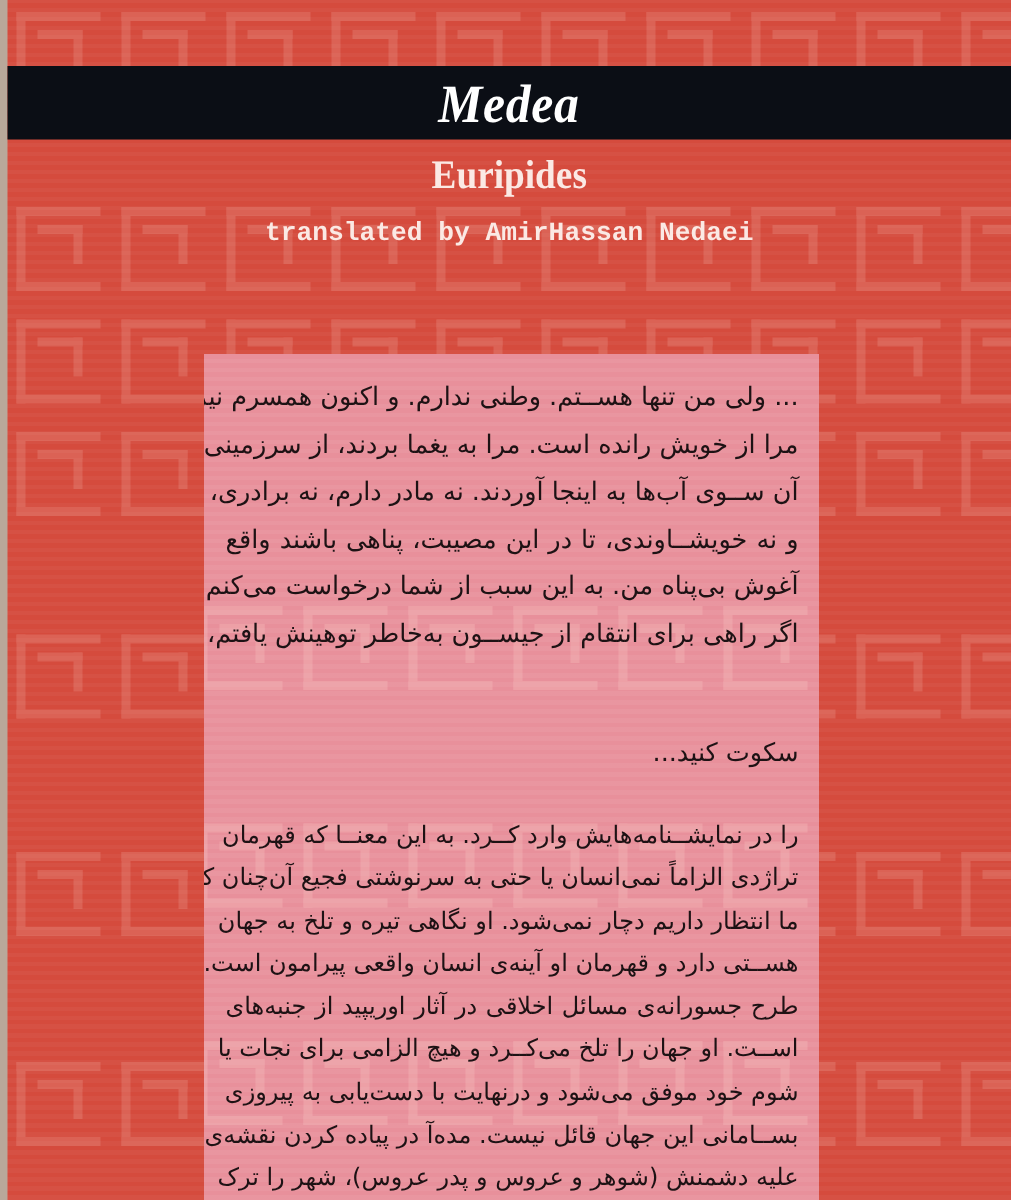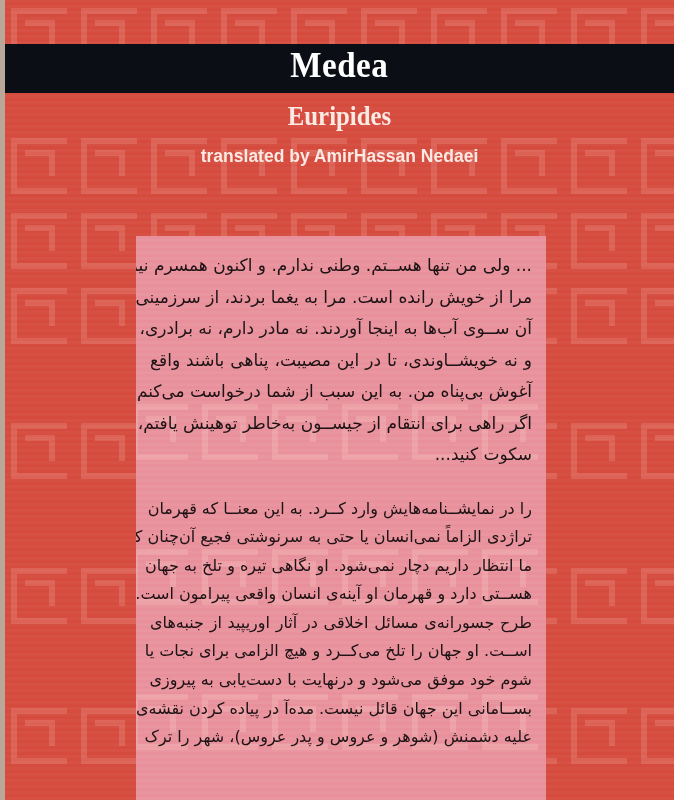--- a/index.html
+++ b/index.html
@@ -28,37 +28,37 @@
       content: ""; position: absolute; left: 6px; top: 8px; width: 50px; height: 44px;
       border: 6px solid #ffd9d0; border-right: none;
     }
     .key::after {
       content: ""; position: absolute; left: 20px; top: 20px; width: 24px; height: 20px;
       border: 6px solid #ffd9d0; border-left: none; border-bottom: none;
     }
     .title-band {
       position: absolute; left: 5px; right: 0; top: 44px; height: 49px;
       background: #0b0e15;
-      display: flex; justify-content: center;
+      display: flex; align-items: center; justify-content: center; font-style: italic;
     }
     .title {
       color: #ffffff; font-weight: bold; font-size: 36px; letter-spacing: 0.5px;
       font-family: "Liberation Serif", serif;
       transform: scaleX(0.92);
     }
     .author {
       position: absolute; left: 5px; right: 0; top: 101px; text-align: center;
       color: #fbe9e4; font-weight: bold; font-size: 27px;
       font-family: "Liberation Serif", serif;
       transform: scaleX(0.92);
     }
     .translator {
       position: absolute; left: 5px; right: 0; top: 146px; text-align: center;
       color: #fbe9e4; font-weight: bold; font-size: 17.5px;
-      font-family: Liberation Sans, sans-serif;
+      font-family: Liberation Mono, monospace;
     }
     .blurb-box {
       position: absolute; left: 136px; top: 236px; width: 410px; height: 564px;
       background-color: #e8909b;
       background-image:
         repeating-linear-gradient(0deg, rgba(255,255,255,0.05) 0px, rgba(255,255,255,0.05) 3px, rgba(0,0,0,0) 3px, rgba(0,0,0,0) 6px);
       padding: 12px 14px 0 14px;
       direction: rtl;
       overflow: hidden;
     }
@@ -68,21 +68,21 @@
       color: #1d1214;
       font-family: "DejaVu Sans", sans-serif;
       font-size: 17px;
       line-height: 31.5px;
       text-align: justify;
       text-align-last: right;
     }
     .para-1 { margin-top: 2px; }
     .para-2 { margin-top: 24px; font-size: 16px; line-height: 28.6px; letter-spacing: 0.2px; }
     .line { display: block; white-space: nowrap; text-align-last: justify; }
-    .line.last { text-align-last: right; }
+    .line.last { text-align-last: right; margin-top: 48px; }
   </style>
 </head>
 <body>
 
 <div>
   <div class="edge-strip"></div>
 
   <div class="key-row" style="top:0px;">
     <div class="key"></div>
       <div class="key"></div>

